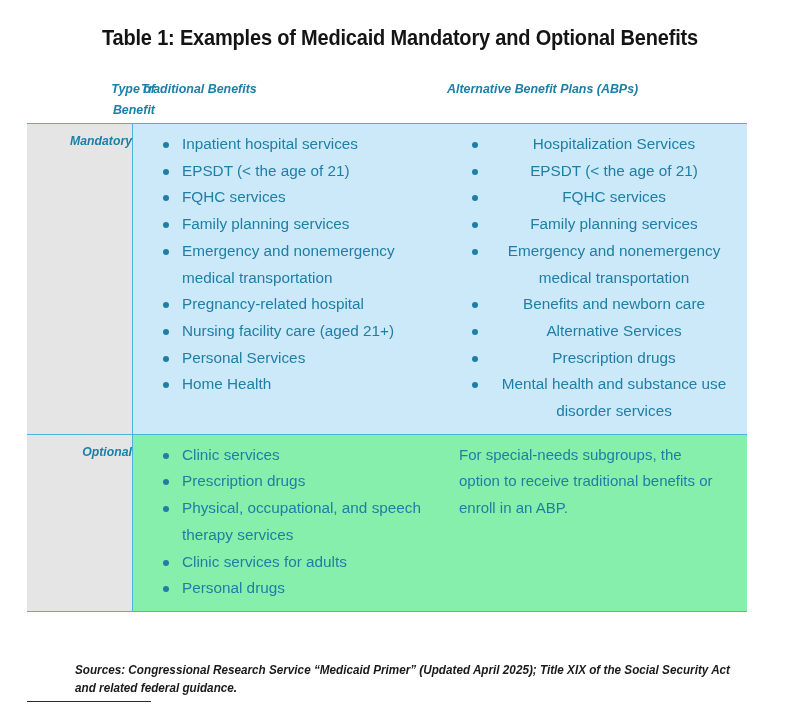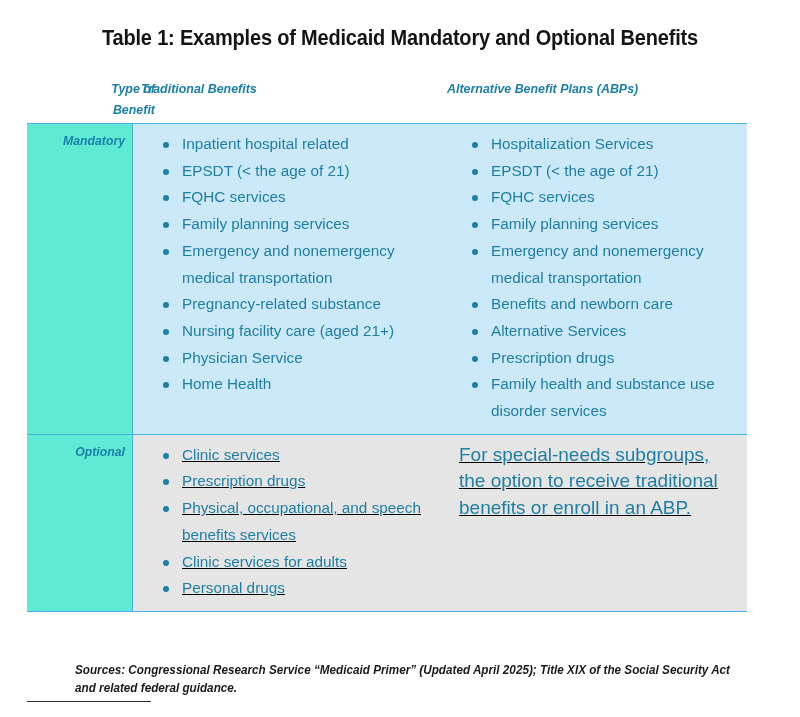--- a/index.html
+++ b/index.html
@@ -101,23 +101,23 @@
   .body-row {
     position: relative;
     display: flex;
   }
 
   .col-type {
     width: 106px;
     flex: 0 0 106px;
     box-sizing: border-box;
     border-right: 1.4px solid #4bb3dd;
-    background: #5eead4;
+    background: #e5e5e5;
     padding-top: 7px;
-    padding-right: 7px;
+    padding-right: 0;
   }
   .type-label {
     text-align: right;
     font-style: italic;
     font-weight: 700;
     font-size: 13.2px;
     line-height: 19px;
     color: #1b7fa8;
     transform: scaleX(0.93);
     transform-origin: right top;
@@ -129,21 +129,21 @@
     box-sizing: border-box;
     display: flex;
   }
   .subcol {
     box-sizing: border-box;
   }
   .subcol.trad { flex: 0 0 306px; }
   .subcol.abp  { flex: 1 1 auto; }
 
   .shaded { background: #cbe9f9; }
-  .plain  { background: #e5e5e5; text-decoration: underline; }
+  .plain  { background: #86efac; }
 
   ul.blist {
     list-style: none;
     margin: 0;
     padding: 7px 0 9px 0;
   }
   ul.blist li {
     position: relative;
     color: #1f7ea4;
     font-size: 15.3px;
@@ -155,26 +155,26 @@
   ul.blist li::before {
     content: "";
     position: absolute;
     left: 30px;
     top: 11px;
     width: 6px;
     height: 6px;
     border-radius: 50%;
     background: #1f7ea4;
   }
-  ul.blist.abp-list li { padding-left: 52px; }
+  ul.blist.abp-list li { padding-left: 52px; text-align: center; }
   ul.blist.abp-list li::before { left: 33px; }
 
   .para {
     color: #1f7ea4;
-    font-size: 19px;
+    font-size: 15px;
     line-height: 26.7px;
     padding: 7px 26px 9px 20px;
     font-weight: 400;
   }
 
   
   .sources {
     position: absolute;
     left: 75px;
     top: 661px;
@@ -230,59 +230,59 @@
 
     <div class="rule"></div>
 
     <div class="body-row">
       <div class="col-type">
         <div class="type-label">Mandatory</div>
       </div>
       <div class="col-benefit">
         <div class="subcol trad shaded">
           <ul class="blist">
-            <li>Inpatient hospital related</li>
+            <li>Inpatient hospital services</li>
             <li>EPSDT (&lt; the age of 21)</li>
             <li>FQHC services</li>
             <li>Family planning services</li>
             <li>Emergency and nonemergency medical transportation</li>
-            <li>Pregnancy-related substance</li>
+            <li>Pregnancy-related hospital</li>
             <li>Nursing facility care (aged 21+)</li>
-            <li>Physician Service</li>
+            <li>Personal Services</li>
             <li>Home Health</li>
           </ul>
         </div>
         <div class="subcol abp shaded">
           <ul class="blist abp-list">
             <li>Hospitalization Services</li>
             <li>EPSDT (&lt; the age of 21)</li>
             <li>FQHC services</li>
             <li>Family planning services</li>
             <li>Emergency and nonemergency medical transportation</li>
             <li>Benefits and newborn care</li>
             <li>Alternative Services</li>
             <li>Prescription drugs</li>
-            <li>Family health and substance use disorder services</li>
+            <li>Mental health and substance use disorder services</li>
           </ul>
         </div>
       </div>
     </div>
 
     <div class="rule thin"></div>
 
     <div class="body-row">
       <div class="col-type">
         <div class="type-label">Optional</div>
       </div>
       <div class="col-benefit">
         <div class="subcol trad plain">
           <ul class="blist">
             <li>Clinic services</li>
             <li>Prescription drugs</li>
-            <li>Physical, occupational, and speech benefits services</li>
+            <li>Physical, occupational, and speech therapy services</li>
             <li>Clinic services for adults</li>
             <li>Personal drugs</li>
           </ul>
         </div>
         <div class="subcol abp plain">
           <div class="para">For special-needs subgroups, the option to receive traditional benefits or enroll in an ABP.</div>
         </div>
       </div>
     </div>
 

